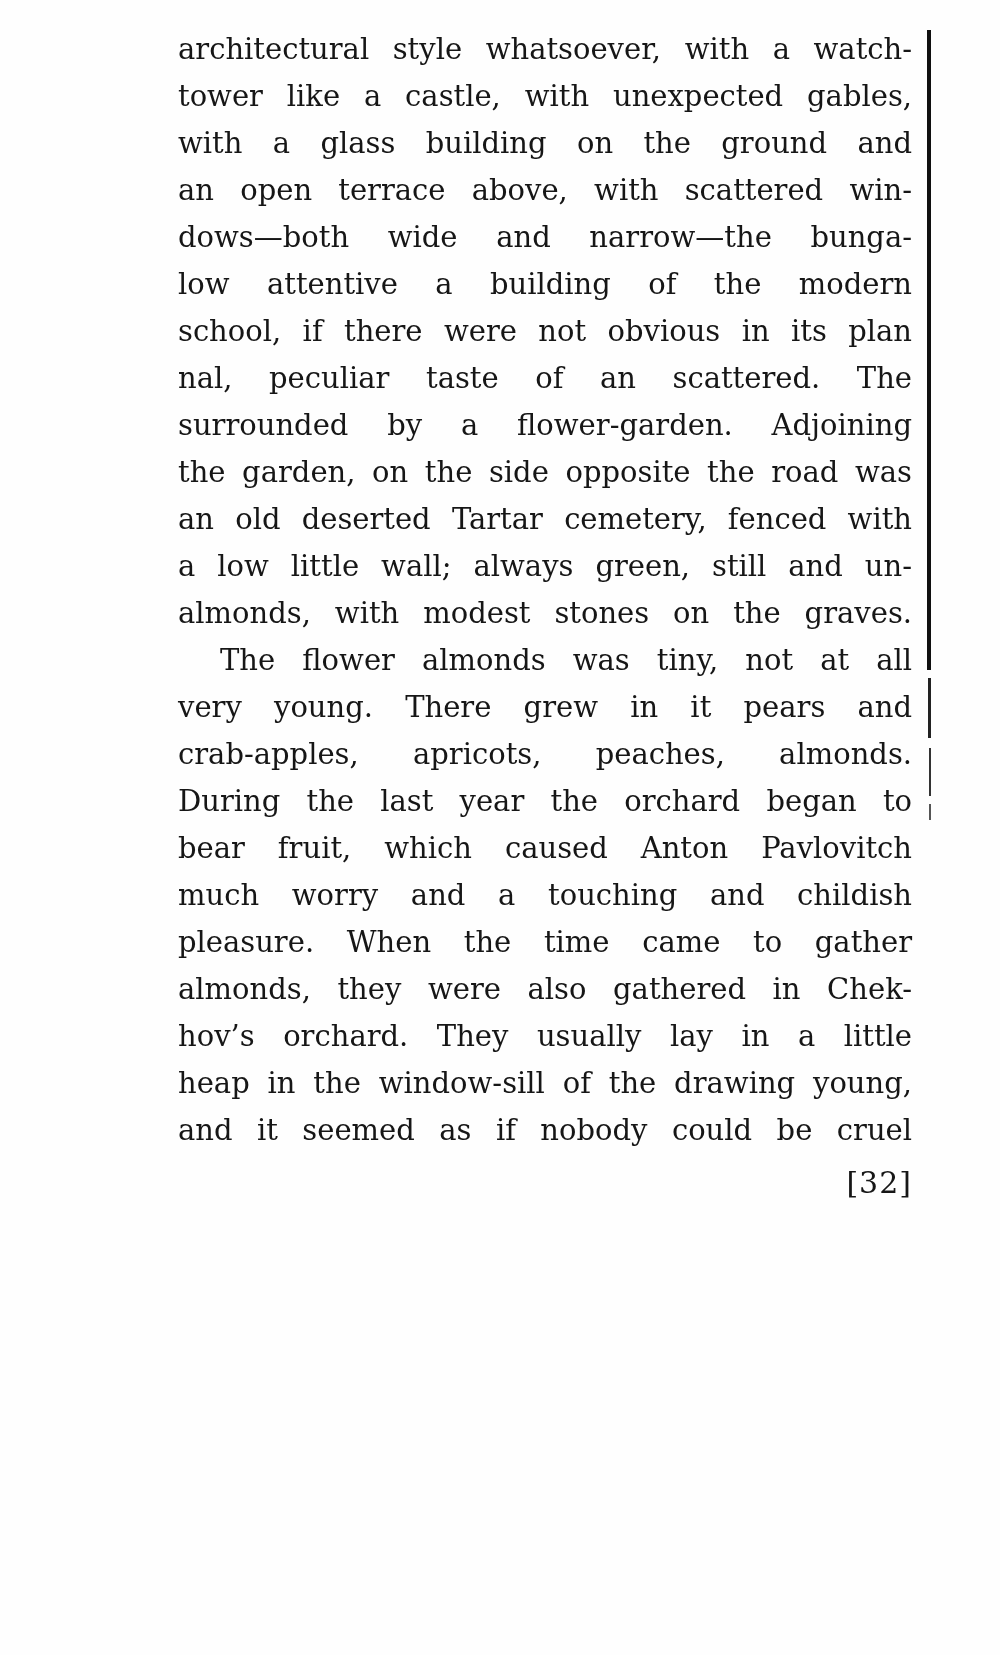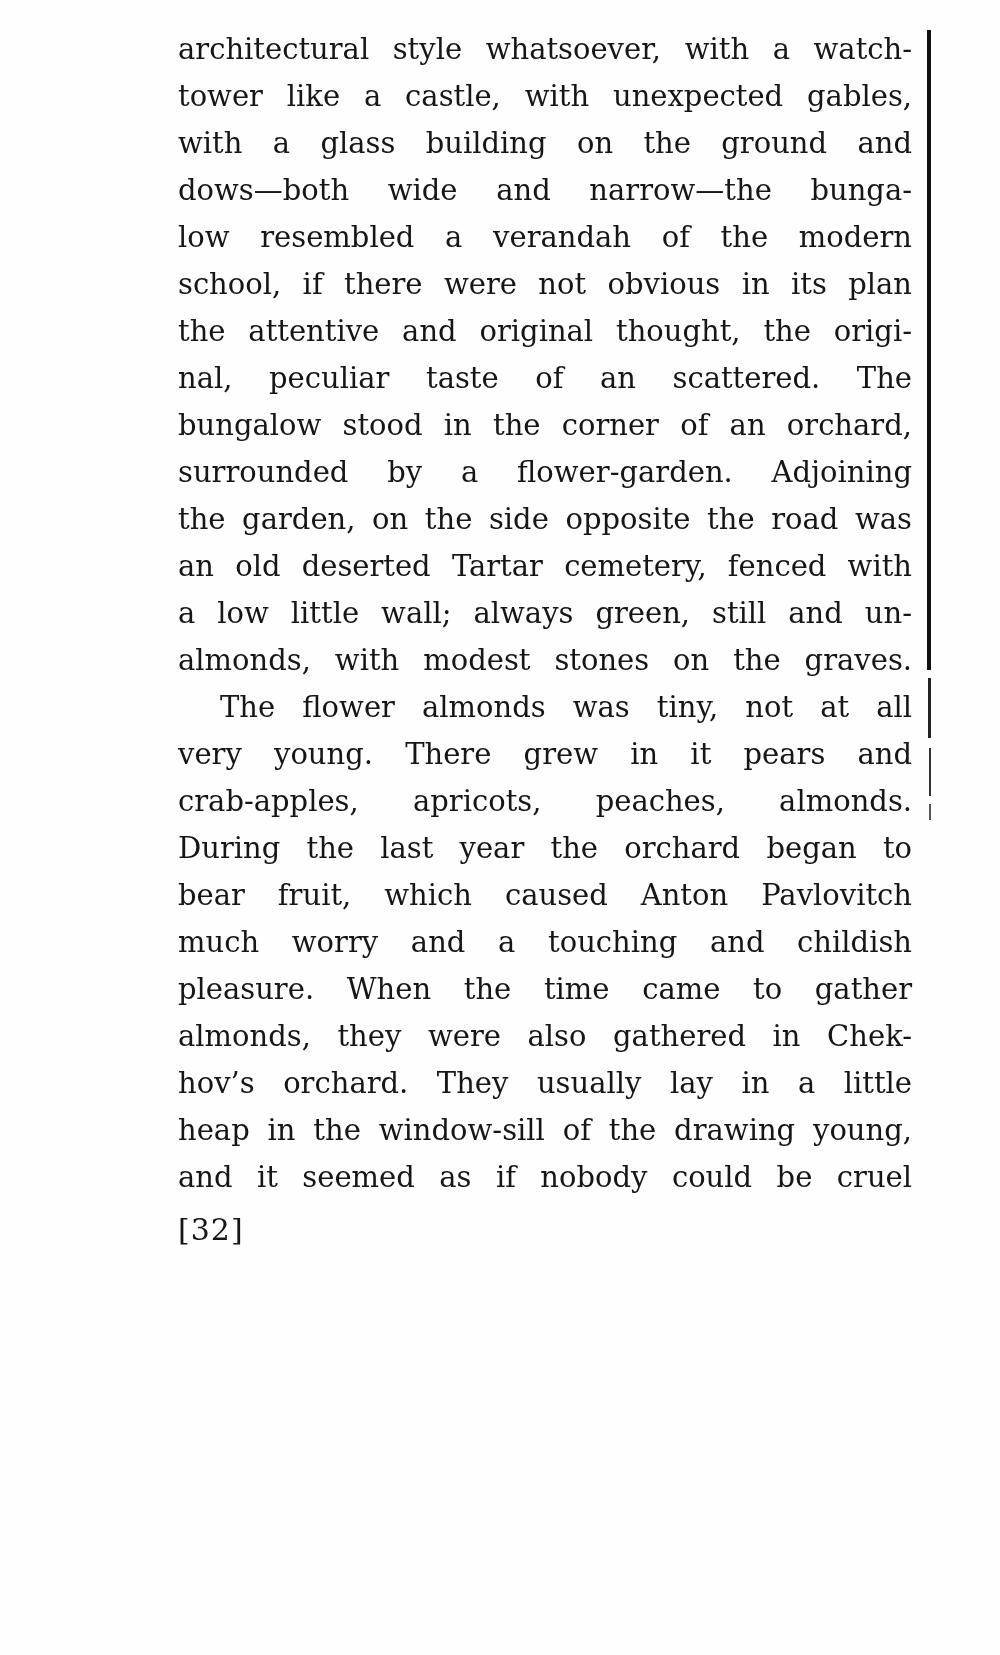--- a/index.html
+++ b/index.html
@@ -38,21 +38,21 @@
     text-align: justify;
     text-align-last: justify;
     white-space: normal;
     word-spacing: 1px;
   }
   .line.indent {
     text-indent: 42px;
   }
   .page-number {
     margin-top: 6px;
-    text-align: left;
+    text-align: right;
     font-size: 30px;
     line-height: 46px;
     letter-spacing: 1px;
   }
   .edge-rule {
     position: absolute;
     background: #101010;
   }
   .edge-rule.main {
     left: 927px;
@@ -85,26 +85,25 @@
 </head>
 <body>
 
 <div class="page">
 
   <div class="text-block">
       <div class="paragraph">
         <div class="line">architectural style whatsoever, with a watch-</div>
         <div class="line">tower like a castle, with unexpected gables,</div>
         <div class="line">with a glass building on the ground and</div>
+        <div class="line">an open terrace above, with scattered win-</div>
         <div class="line">dows—both wide and narrow—the bunga-</div>
-        <div class="line">low resembled a verandah of the modern</div>
+        <div class="line">low attentive a building of the modern</div>
         <div class="line">school, if there were not obvious in its plan</div>
-        <div class="line">the attentive and original thought, the origi-</div>
         <div class="line">nal, peculiar taste of an scattered. The</div>
-        <div class="line">bungalow stood in the corner of an orchard,</div>
         <div class="line">surrounded by a flower-garden. Adjoining</div>
         <div class="line">the garden, on the side opposite the road was</div>
         <div class="line">an old deserted Tartar cemetery, fenced with</div>
         <div class="line">a low little wall; always green, still and un-</div>
         <div class="line">almonds, with modest stones on the graves.</div>
       </div>
       <div class="paragraph">
         <div class="line indent">The flower almonds was tiny, not at all</div>
         <div class="line">very young. There grew in it pears and</div>
         <div class="line">crab-apples, apricots, peaches, almonds.</div>

